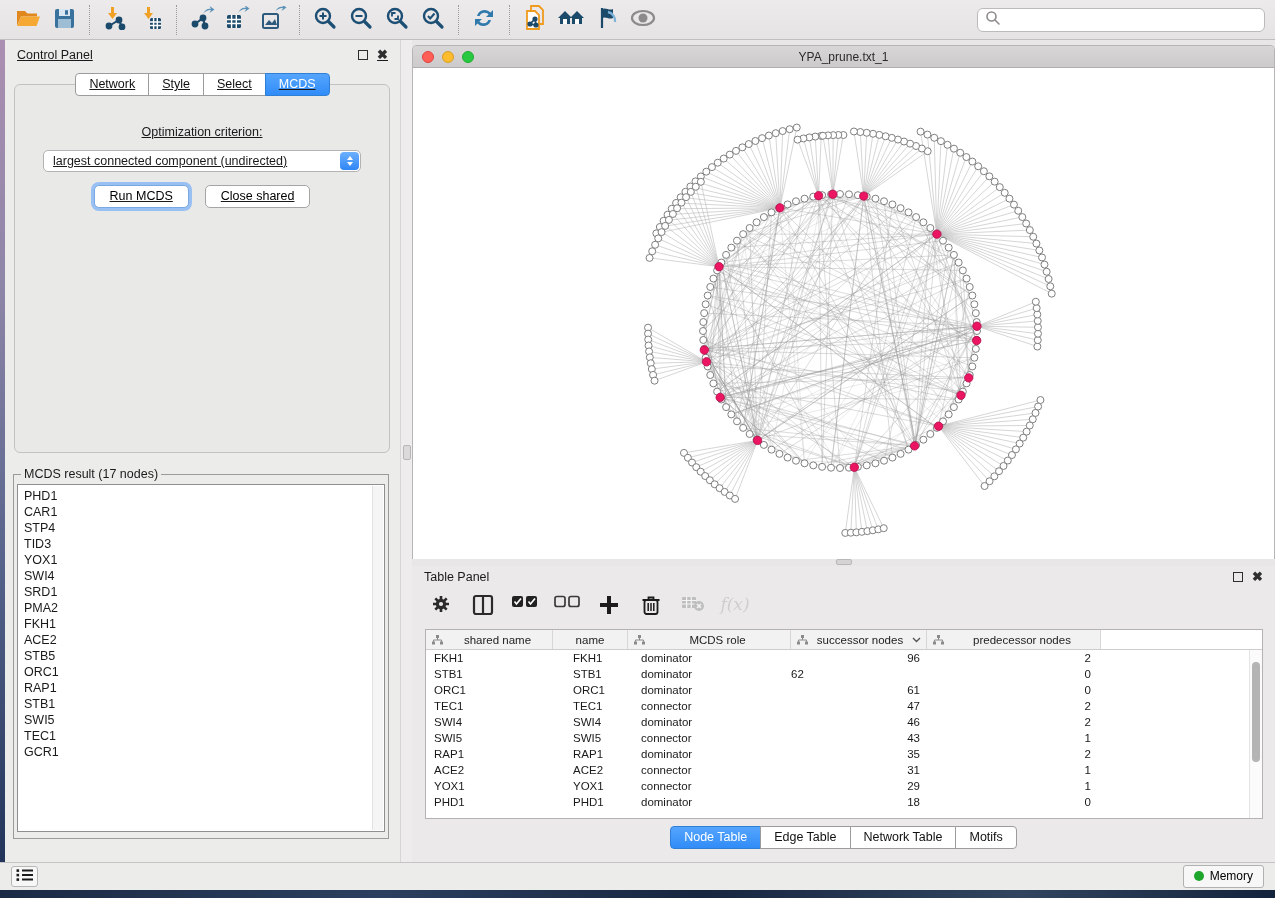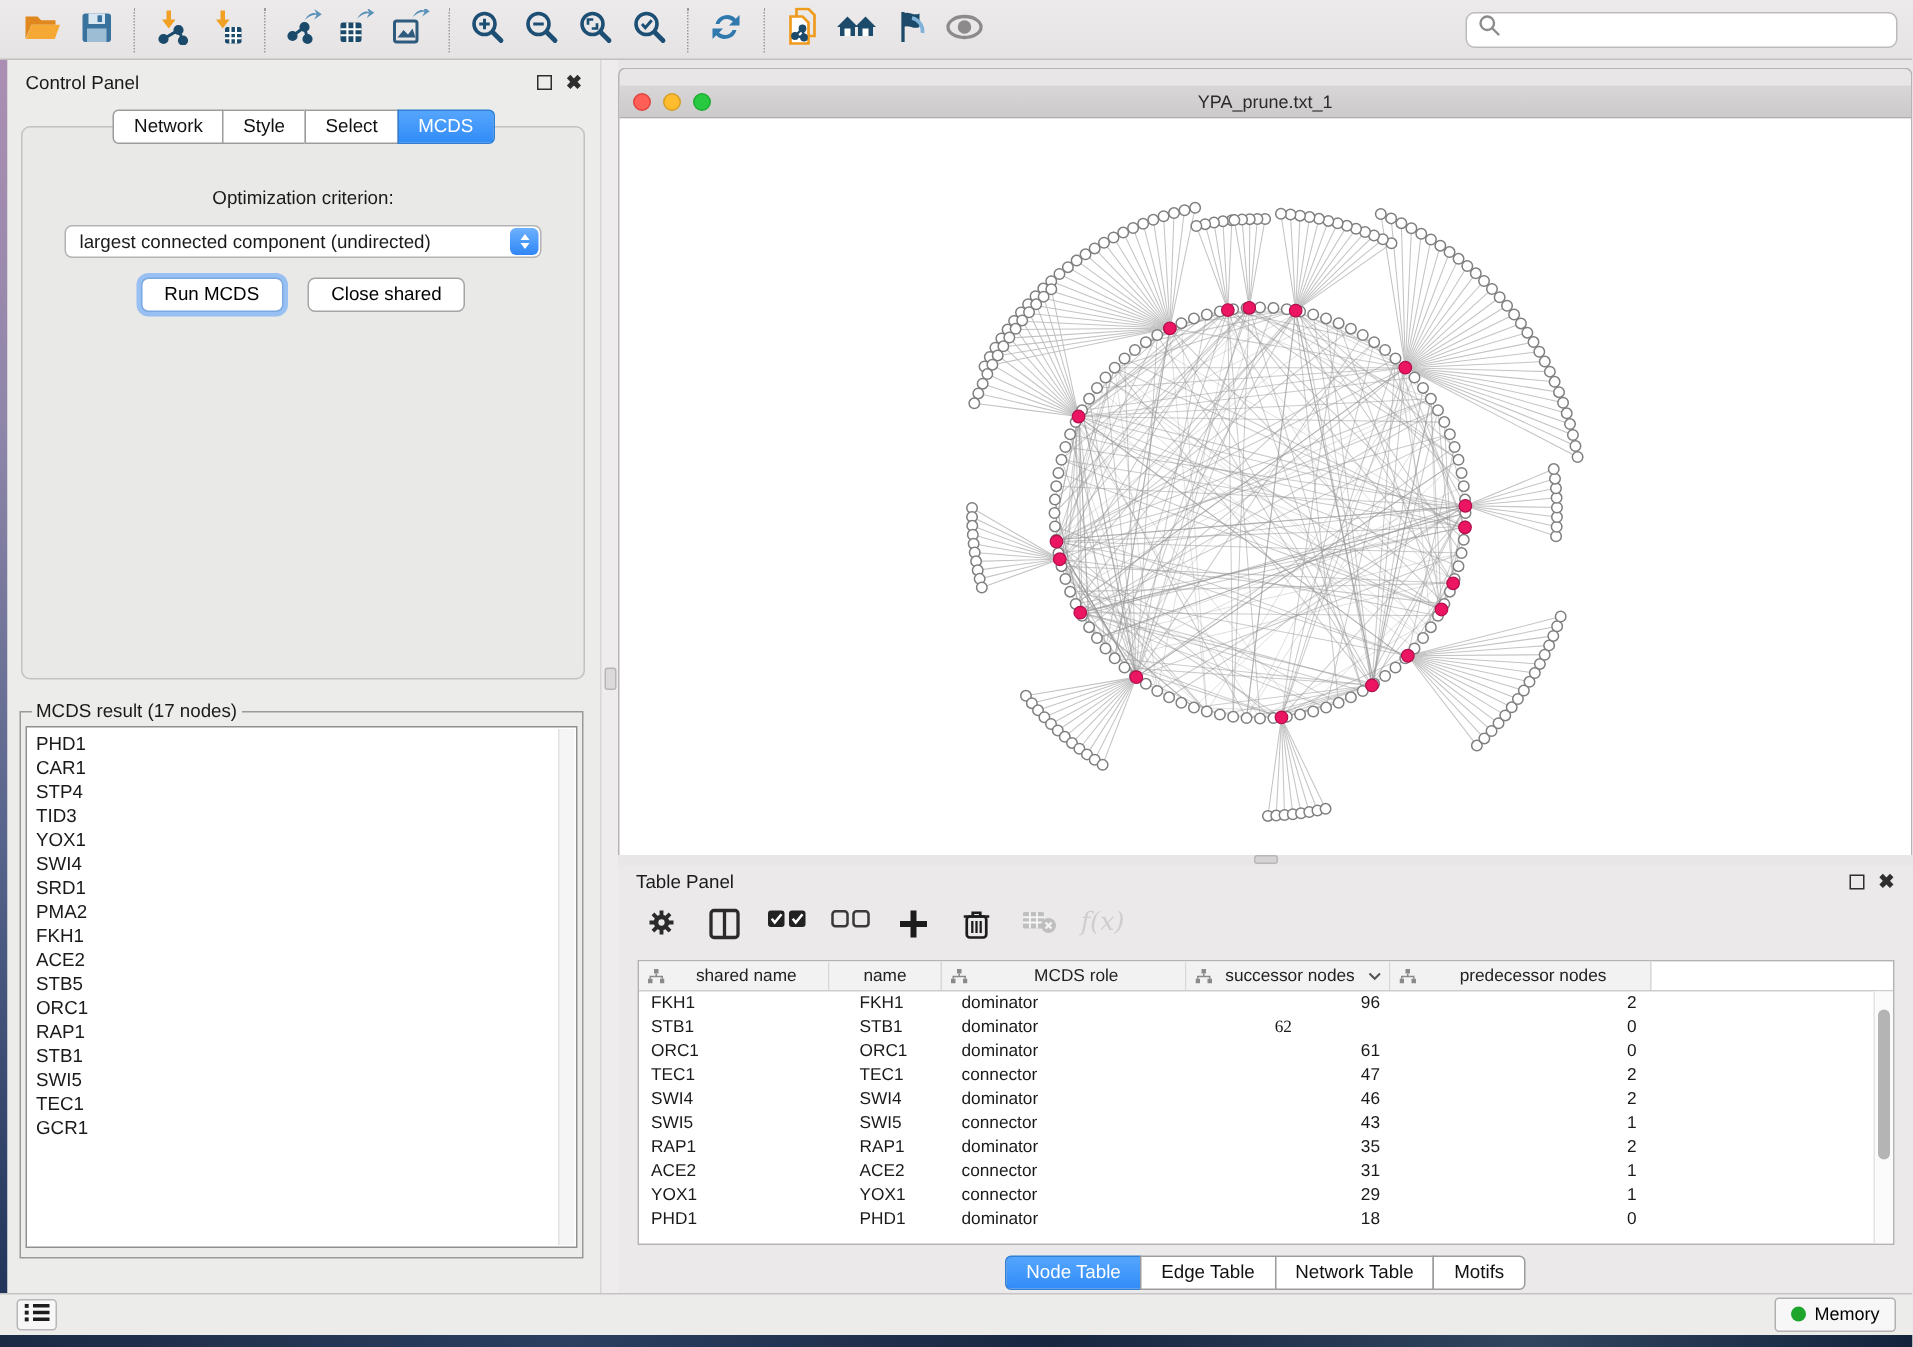--- a/index.html
+++ b/index.html
@@ -15,21 +15,21 @@
   .tsep { width:0; height:30px; border-left:1px dotted #9d9a9b; margin:0 7px; }
   .searchbox { margin-left:auto; width:288px; height:24px; background:#fff; border:1px solid #bdbaba;
                border-radius:6px; display:flex; align-items:center; padding:0 7px; }
   .searchbox input { flex:1; border:none; outline:none; font:12px "Liberation Sans",sans-serif; background:transparent; }
 
   
   .main { flex:1 1 auto; display:flex; min-height:0; }
   .wall-left { width:5px; background:linear-gradient(#ab8fb2,#8e86a8 30%,#54628a 65%,#22345a); flex:0 0 auto; }
 
   
-  .control-panel { width:395px; background:#ececeb; flex:0 0 auto; position:relative; }
+  .control-panel { width:395px; background:#ececeb; flex:0 0 auto; position:relative;text-decoration:underline; }
   .panel-header { height:26px; display:flex; align-items:center; padding:4px 12px 0 12px; font-size:12.5px; }
   .ph-icons { margin-left:auto; display:flex; align-items:center; gap:9px; }
   .float-ic { width:10px; height:10px; border:1.6px solid #2e2e2e; display:inline-block; cursor:pointer; }
   .close-ic { font-size:13px; font-weight:bold; color:#2e2e2e; line-height:10px; cursor:pointer; }
 
   .cp-tabs { position:relative; z-index:2; display:flex; justify-content:center; margin-top:7px; }
   .seg-tab { font-size:12.5px; padding:3px 13px 4px; background:#fff; border:1px solid #9c9c9c; margin-left:-1px;
              cursor:pointer; color:#111; }
   .seg-tab:first-child { border-radius:4px 0 0 4px; margin-left:0; }
   .seg-tab:last-child { border-radius:0 4px 4px 0; }
@@ -62,21 +62,21 @@
   .vsplit .handle { position:absolute; top:405px; left:2px; width:8px; height:15px; background:#dddad b; background:#dcd9da;
                     border:1px solid #b9b6b7; border-radius:2px; cursor:col-resize; }
   .hsplit { height:7px; position:relative; }
   .hsplit .handle { position:absolute; left:50%; top:0; transform:translateX(-50%); width:16px; height:6px;
                     background:#d6d3d4; border:1px solid #bab7b8; border-radius:2px; cursor:row-resize; }
 
   
   .right-col { flex:1 1 auto; display:flex; flex-direction:column; min-width:0; padding-top:5px; }
   .net-window { border:1px solid #b7b4b5; border-bottom:none; border-radius:5px 5px 0 0; overflow:hidden; flex:0 0 auto; }
   .net-titlebar { height:22px; background:linear-gradient(#d9d6d7,#cdcacb); border-bottom:1px solid #b0adad;
-                  position:relative; display:flex; align-items:center; justify-content:center; font-size:12px; color:#2b2b2b;margin-top:11px; }
+                  position:relative; display:flex; align-items:center; justify-content:center; font-size:12px; color:#2b2b2b; }
   .lights { position:absolute; left:9px; top:5px; display:flex; gap:8px; }
   .light { width:12px; height:12px; border-radius:50%; cursor:pointer; }
   .light.red { background:#ff5f57; border:1px solid #e0443e; }
   .light.yellow { background:#febc2e; border:1px solid #d89e24; }
   .light.green { background:#28c840; border:1px solid #1dad32; }
   .net-canvas { height:491px; background:#fff; position:relative; }
   .net-canvas svg { display:block; }
 
   
   .table-panel { flex:1 1 auto; background:#ebe9ea; display:flex; flex-direction:column; min-height:0; }
@@ -1163,21 +1163,21 @@
                 <div class="t-cell" style="width: 127px; padding-left: 8px;">FKH1</div>
                 <div class="t-cell" style="width: 75px; padding-left: 20px;">FKH1</div>
                 <div class="t-cell" style="width: 163px; padding-left: 13px;">dominator</div>
                 <div class="t-cell" style="width: 136px; text-align: right; padding-right: 7px;">96</div>
                 <div class="t-cell" style="width: 174px; text-align: right; padding-right: 10px;">2</div>
               </div>
               <div class="t-row">
                 <div class="t-cell" style="width: 127px; padding-left: 8px;">STB1</div>
                 <div class="t-cell" style="width: 75px; padding-left: 20px;">STB1</div>
                 <div class="t-cell" style="width: 163px; padding-left: 13px;">dominator</div>
-                <div class="t-cell" style="width: 136px; text-align: center; padding-right: 7px; font-family: Liberation Serif, serif;">62</div>
+                <div class="t-cell" style="width: 136px; text-align: left; padding-right: 7px;">62</div>
                 <div class="t-cell" style="width: 174px; text-align: right; padding-right: 10px;">0</div>
               </div>
               <div class="t-row">
                 <div class="t-cell" style="width: 127px; padding-left: 8px;">ORC1</div>
                 <div class="t-cell" style="width: 75px; padding-left: 20px;">ORC1</div>
                 <div class="t-cell" style="width: 163px; padding-left: 13px;">dominator</div>
                 <div class="t-cell" style="width: 136px; text-align: right; padding-right: 7px;">61</div>
                 <div class="t-cell" style="width: 174px; text-align: right; padding-right: 10px;">0</div>
               </div>
               <div class="t-row">

